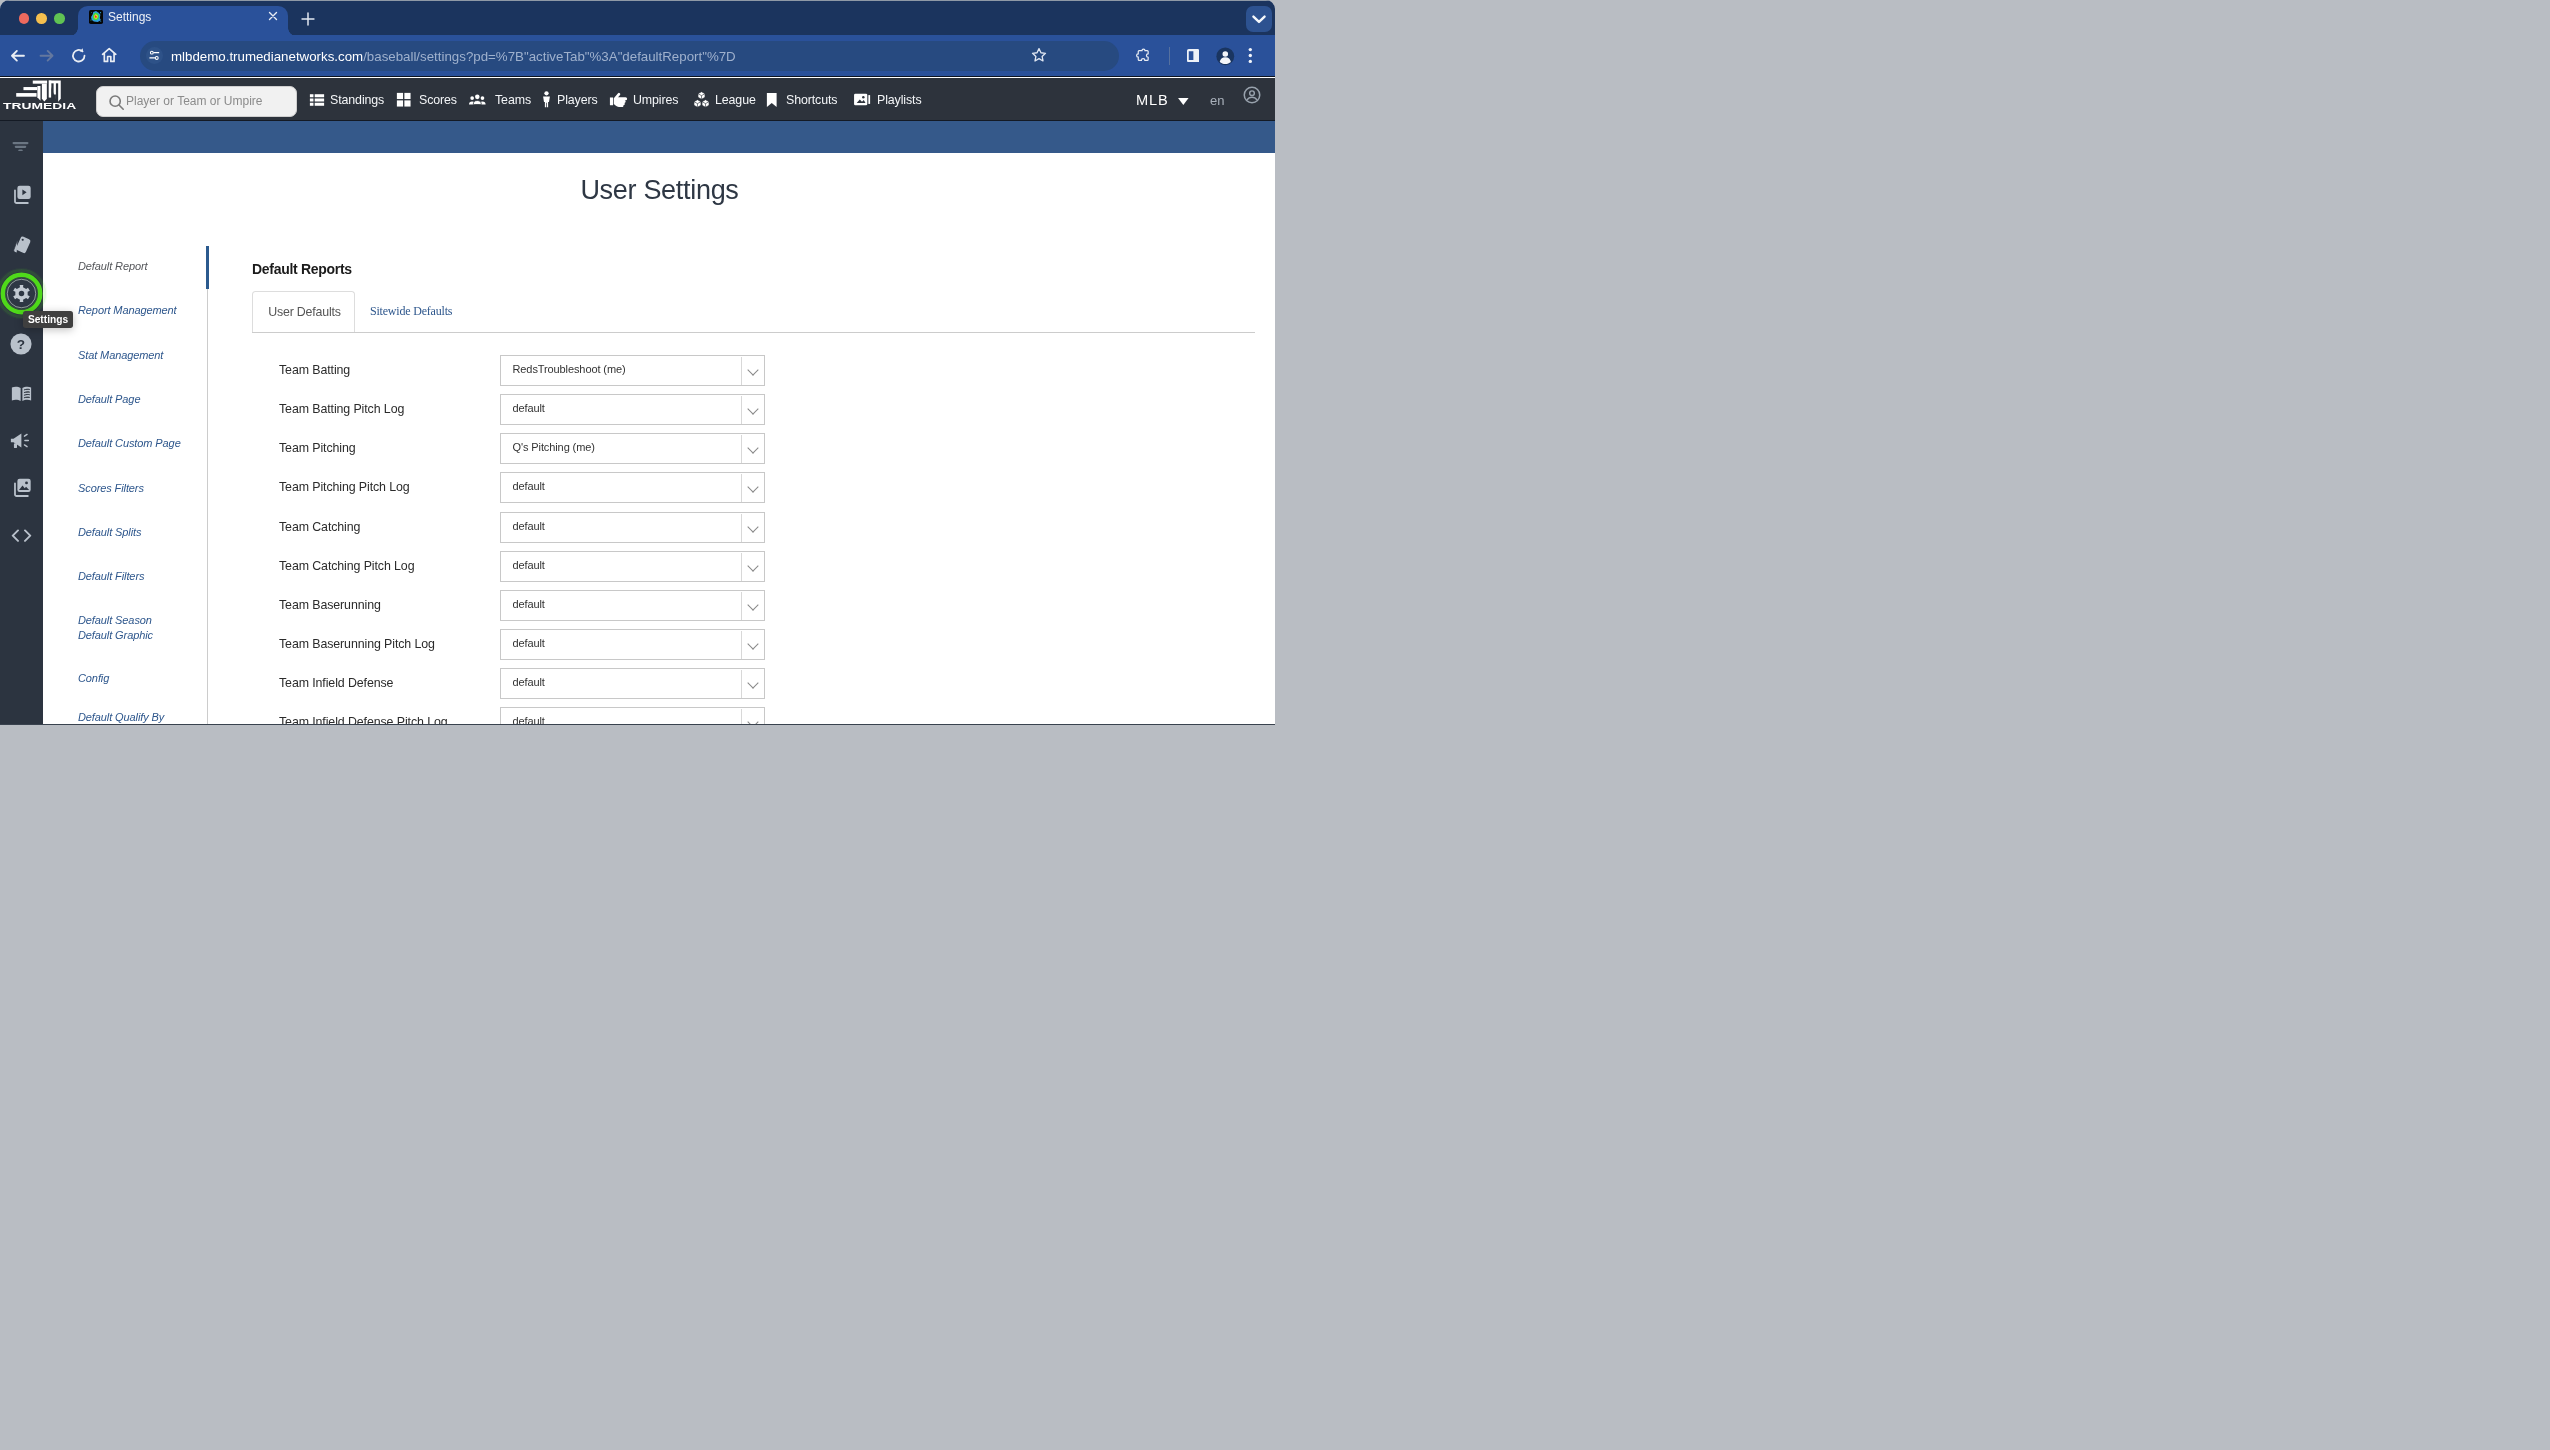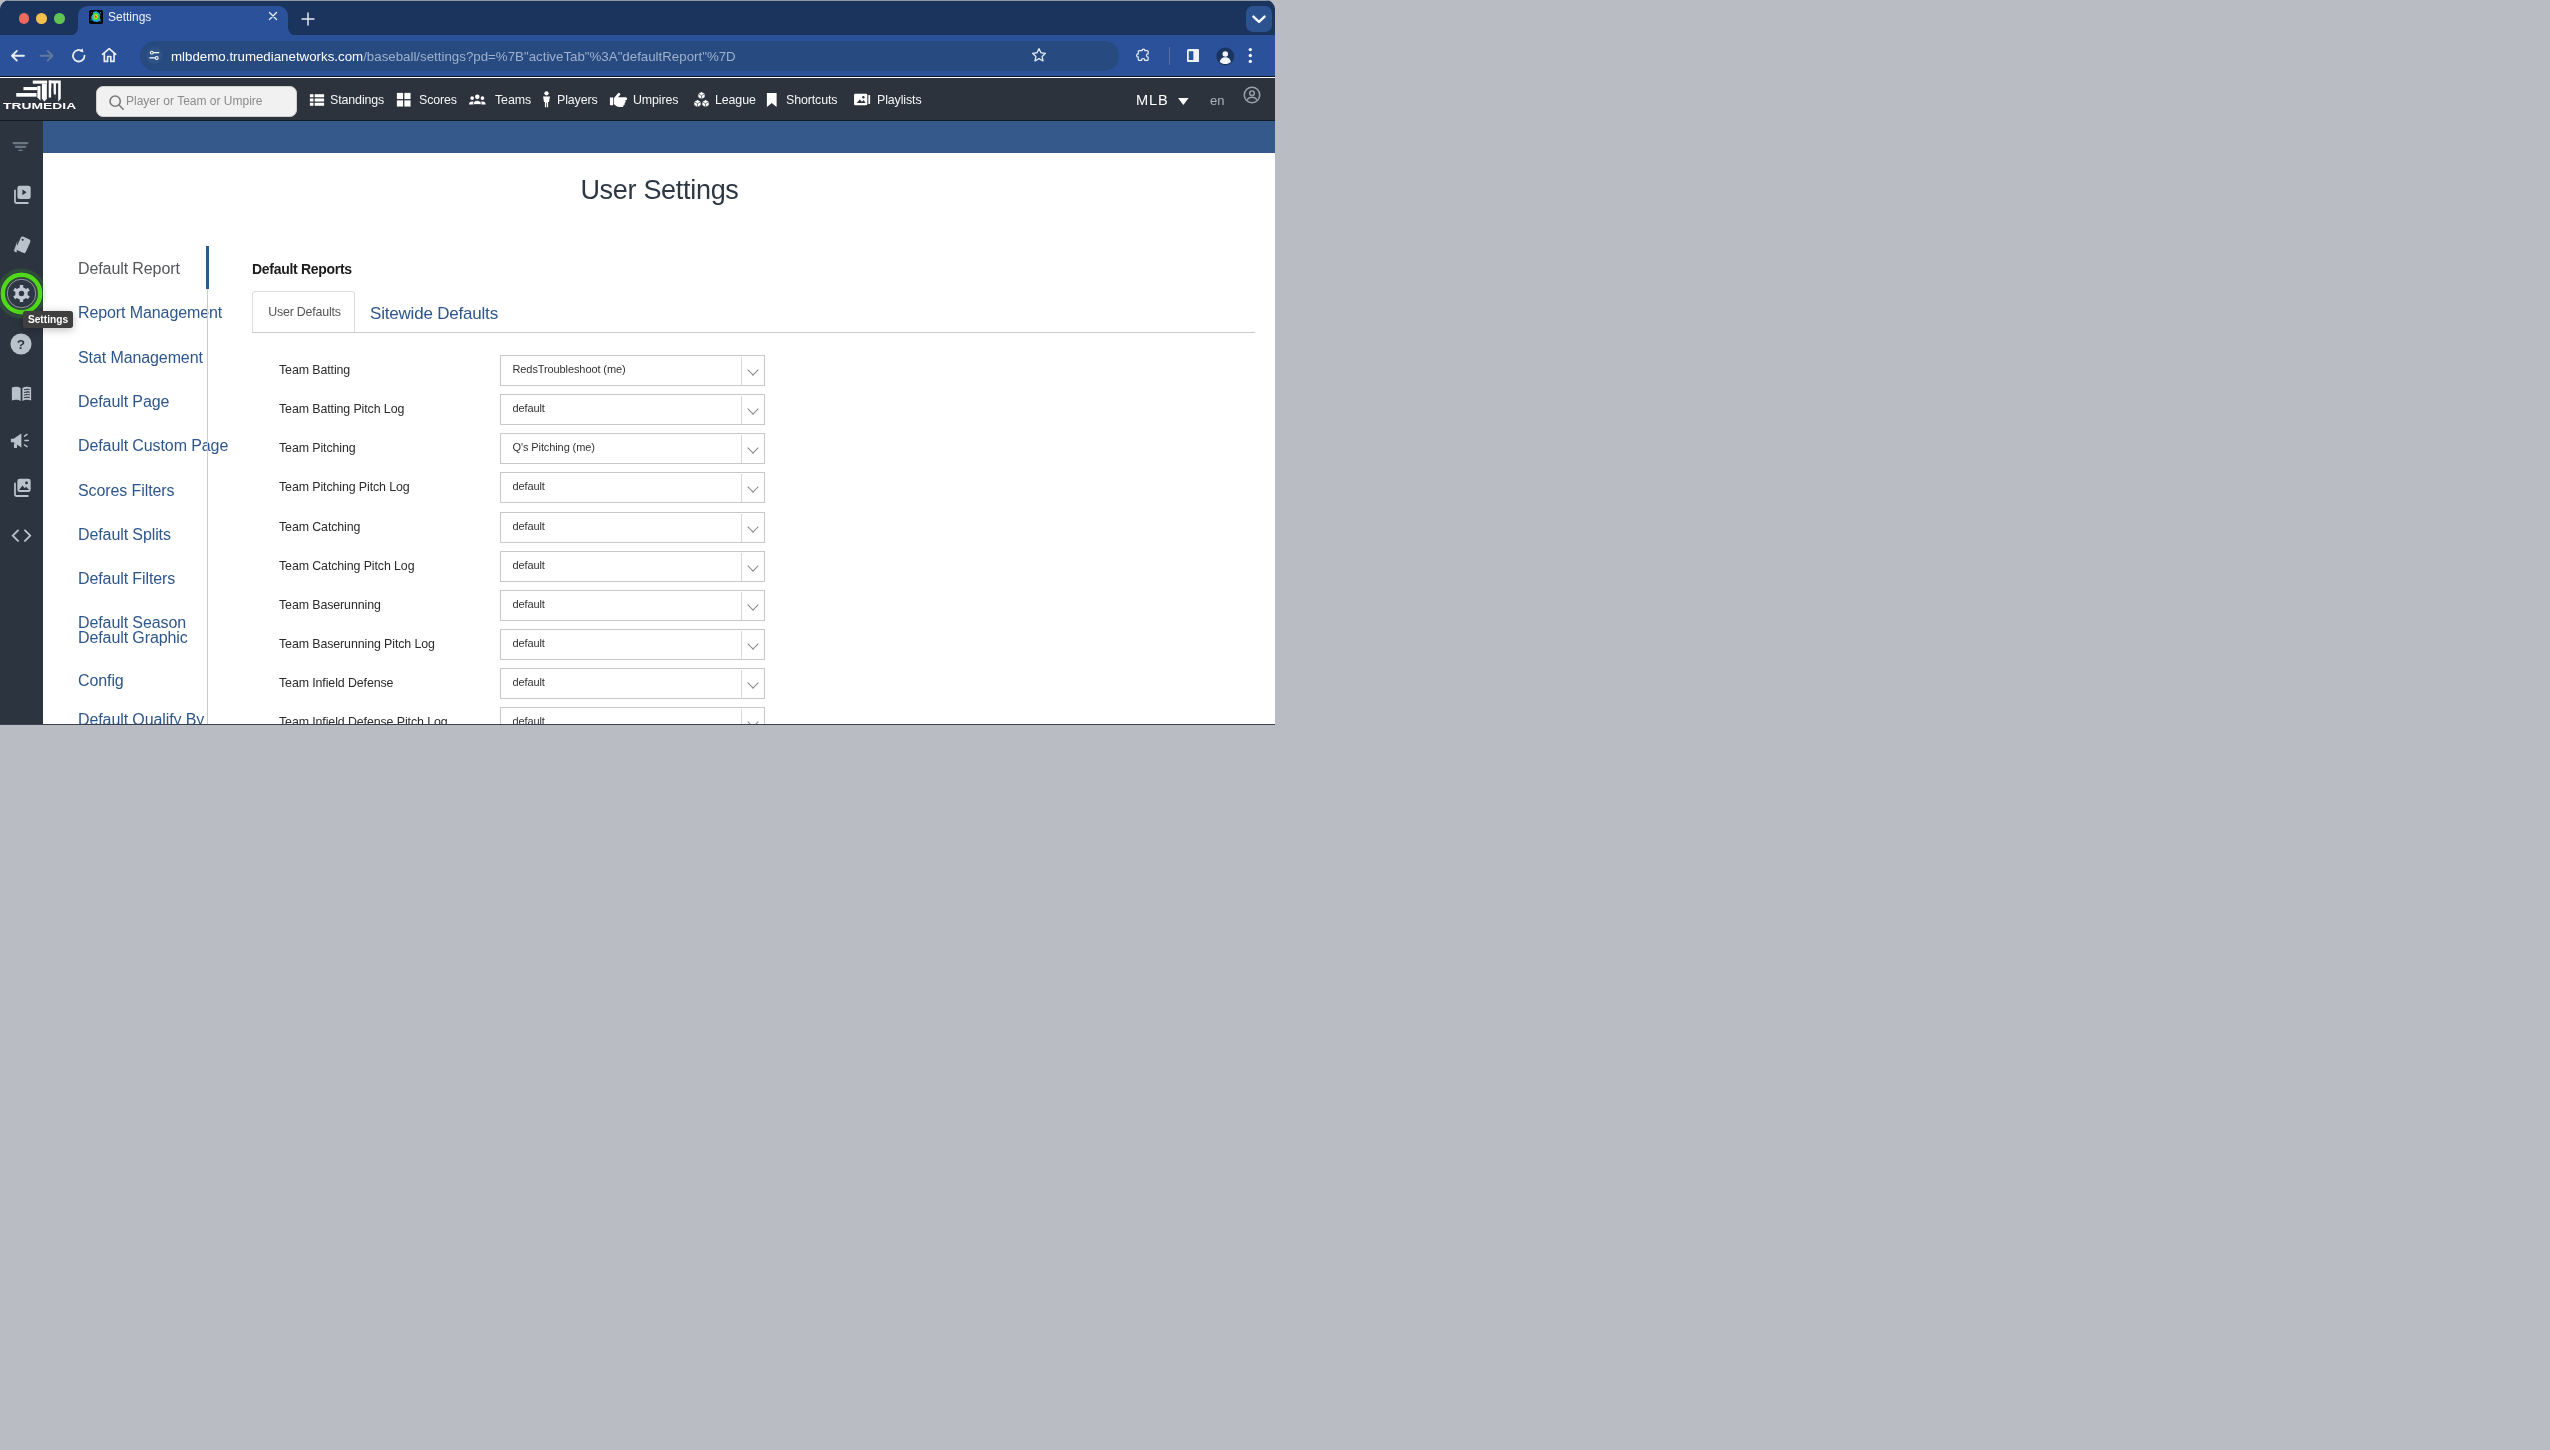--- a/index.html
+++ b/index.html
@@ -38,27 +38,27 @@
 
 
 .blueband { position:absolute; left:0; top:121px; width:1275px; height:32px; background:#35598a; }
 .sidebar { position:absolute; left:0; top:121px; width:43px; height:605px; background:#2c3440; z-index:5; }
 .tooltip { position:absolute; left:23px; top:311px; width:50px; height:17.3px; background:#3f3f3f; border-radius:2.7px; z-index:6;
   color:#fff; font-size:10.2px; font-weight:600; text-align:center; line-height:17.3px; box-shadow:0 1.8px 9px rgba(0,0,0,.25); }
 
 
 .content { position:absolute; left:43px; top:153px; width:1233px; height:572px; background:#fff; }
 .pagetitle { position:absolute; left:0; top:22px; width:1233px; text-align:center; font-size:27px; font-weight:400; color:#2e3744; letter-spacing:-0.3px; }
-.lnitem { position:absolute; font-size:16px; letter-spacing:-0.1px; color:#2d568c; white-space:nowrap; }
+.lnitem { position:absolute; font-size:11px; letter-spacing:-0.1px; color:#2d568c; white-space:nowrap;font-style:italic; }
 .vline { position:absolute; left:164px; top:136px; width:1.1px; height:436px; background:#ccc; }
 .vind { position:absolute; left:163px; top:93px; width:2.5px; height:43px; background:#2b5a8e; }
 .heading { position:absolute; left:209px; top:108px; font-size:14px; letter-spacing:-0.3px; font-weight:bold; color:#1b1b1b; }
 .tabbox { position:absolute; left:209px; top:138px; width:103px; height:41px; background:#fff; border:0.9px solid #ddd; border-bottom:none; border-radius:3.5px 3.5px 0 0; z-index:2; }
 .tabbox .txt { position:absolute; left:0; top:13px; width:103px; text-align:center; font-size:12.4px; letter-spacing:-0.2px; color:#555; }
-.sitewide { position:absolute; left:327px; top:151px; font-size:17px; letter-spacing:-0.2px; color:#2d568c; }
+.sitewide { position:absolute; left:327px; top:151px; font-size:12px; letter-spacing:-0.2px; color:#2d568c;font-family:Liberation Serif, serif; }
 .rule { position:absolute; left:209px; top:179px; width:1003px; height:0.9px; background:#ccc; }
 
 .frow { position:absolute; left:0; width:1233px; height:31px; }
 .frow .lab { position:absolute; left:236px; top:7.5px; font-size:12.4px; letter-spacing:-0.1px; color:#2b2b2b; }
 .frow .sel { position:absolute; left:457px; top:0; width:265px; height:31px; border:0.9px solid #c8c8c8; background:#fff; }
 .frow .val { position:absolute; left:11.5px; top:7px; font-size:11px; letter-spacing:-0.1px; color:#333; }
 .frow .ssep { position:absolute; right:22px; top:0.9px; width:0.9px; height:28px; background:#d8d8d8; }
 .frow .chev { position:absolute; right:7.5px; top:9.8px; width:8px; height:8px; border-right:1.8px solid #888; border-bottom:1.8px solid #888; transform:rotate(45deg); }
 
 .botline { position:absolute; left:0; top:724px; width:1275px; height:1.2px; background:#39424e; z-index:9; }

